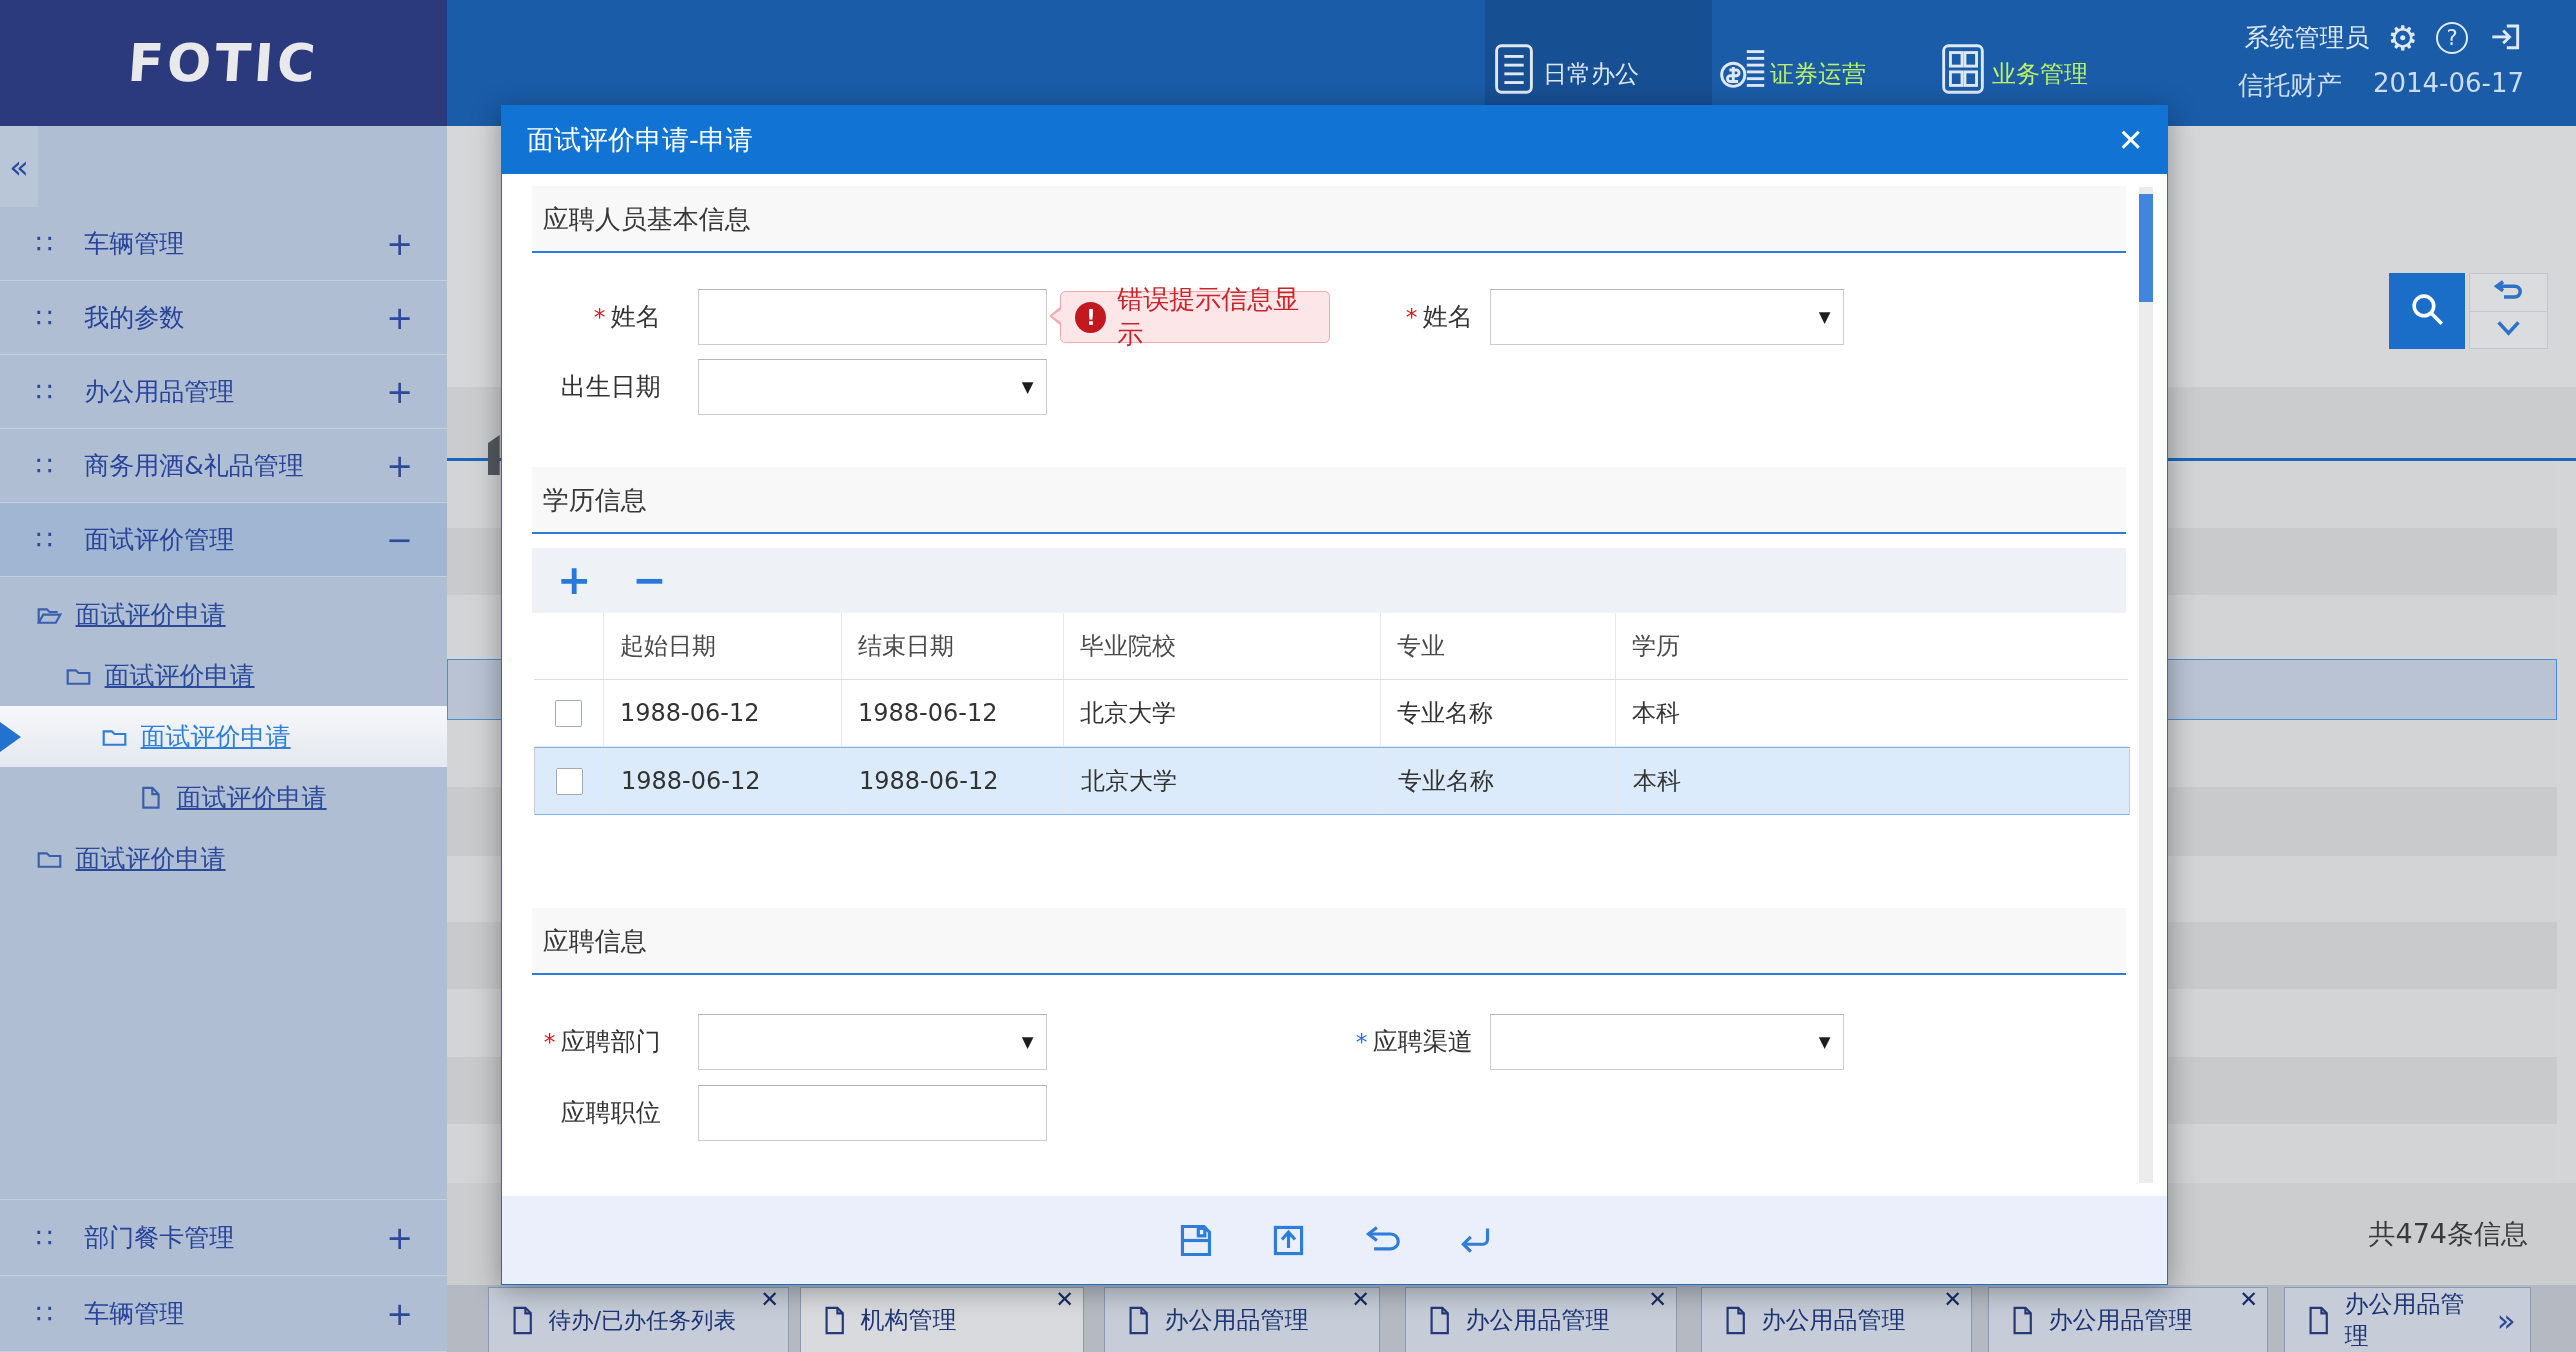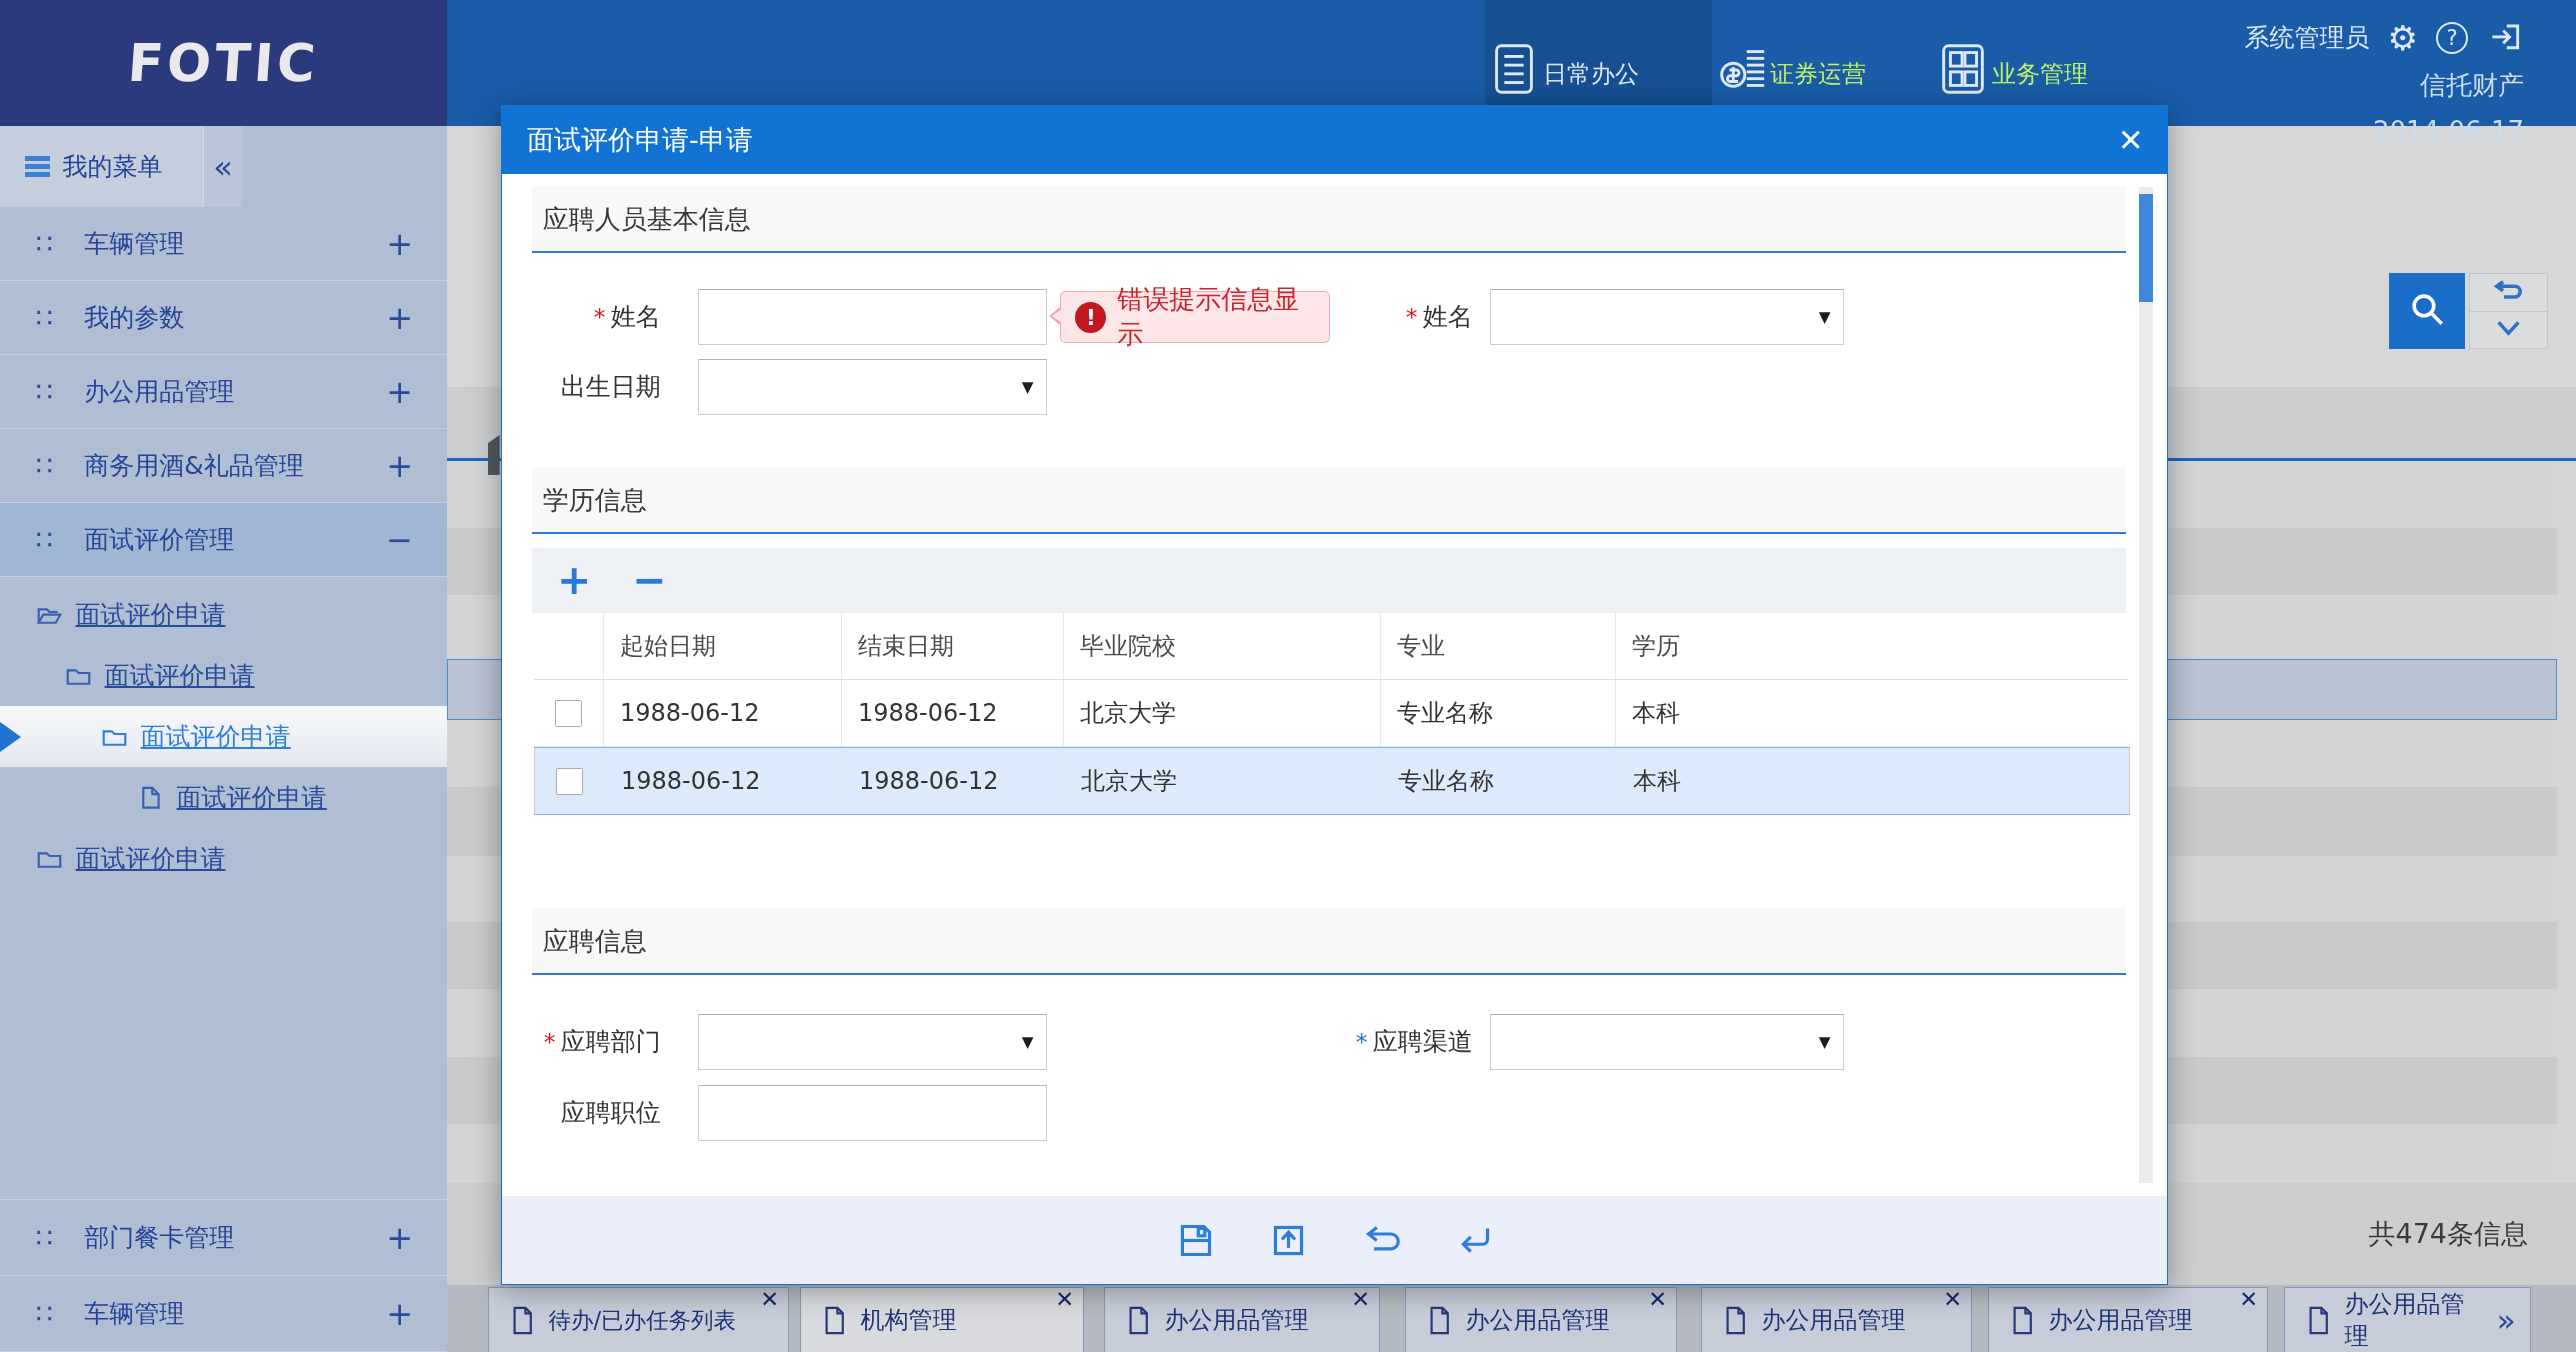--- a/index.html
+++ b/index.html
@@ -16,21 +16,21 @@
   .nav-item { position:absolute; top:0; height:126px; display:flex; flex-direction:row; align-items:center; justify-content:flex-start; padding-top:14.4px; cursor:pointer; }
   .nav-item.active { background:#174f93; }
   .nav-item svg { width:58px; height:58px; stroke:#dfe8f3; stroke-width:3; fill:none; }
   .nav-item .nav-label { margin-top:7.2px; font-size:24px; color:#bef264; }
   .nav-item.active .nav-label { color:#dde7f3; }
   .hdr-right { position:absolute; right:52px; top:16px; text-align:right; }
   .hdr-row1 { display:flex; align-items:center; justify-content:flex-end; gap:18px; height:43px; }
   .hdr-user { font-size:25px; color:#dfe9f4; }
   .gear-glyph { font-size:34px; color:#dfe9f4; line-height:36px; cursor:pointer; }
   .help-circ { width:32px; height:32px; border:2.7px solid #dfe9f4; border-radius:50%; color:#dfe9f4; font-size:21px; line-height:28px; text-align:center; cursor:pointer; }
-  .hdr-row2 { margin-top:9px; display:flex; justify-content:flex-end; gap:13px; font-size:26px; color:#cbdcec;flex-direction:column; }
+  .hdr-row2 { margin-top:9px; display:flex; justify-content:flex-end; gap:31px; font-size:26px; color:#cbdcec; }
   
   .sidebar { position:absolute; left:0; top:126px; width:447px; height:1226px; background:#afbed3; z-index:4; overflow:hidden; }
   .side-tabs { display:flex; height:81px; }
   .side-tab { display:flex; align-items:center; padding-left:25px; gap:12.6px; font-size:25px; color:#27439a; border-right:0.9px solid #d3dbe6; cursor:pointer; }
   .side-tab.t1 { width:205px; background:#b9c6d8; }
   .side-tab.t2 { width:204px; background:#c4cedd; }
   .side-collapse { width:38px; background:#b9c6d8; display:flex; align-items:center; justify-content:center; font-size:32px; color:#2b4a9b; cursor:pointer; }
   .eye-svg { width:36px; height:25px; }
   .burger { display:flex; flex-direction:column; gap:3.6px; }
   .burger i { display:block; width:25px; height:4.5px; background:#3c80d6; }
@@ -289,28 +289,20 @@
       </div>
       <div class="hdr-row2">
         <span>信托财产</span>
         <span>2014-06-17</span>
       </div>
     </div>
   </div>
 
   <div class="sidebar">
     <div class="side-tabs">
-      <div class="side-tab t2">
-        <span class="burger">
-            <i></i>
-            <i></i>
-            <i></i>
-          </span>
-        <span>我的菜单</span>
-      </div>
       <div class="side-collapse">«</div>
     </div>
     <div id="side-menu">
         <div class="menu-row">
           <span class="grip">∷</span>
           <span class="mlabel">车辆管理</span>
           <span class="toggle">+</span>
         </div>
         <div class="menu-row">
           <span class="grip">∷</span>

